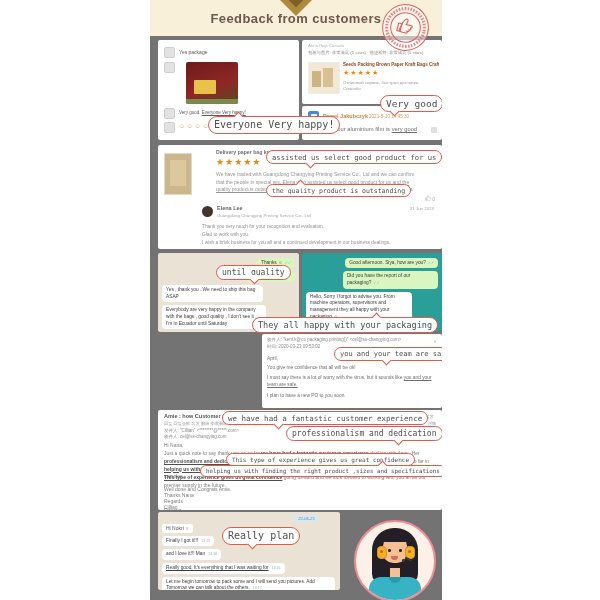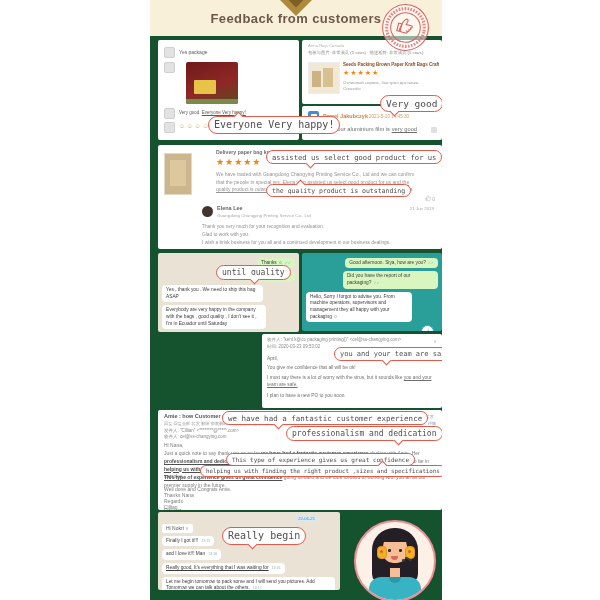--- a/index.html
+++ b/index.html
@@ -1,17 +1,17 @@
 <!DOCTYPE html>
 <html><head>
 <meta charset="utf-8">
 <style>
   html,body{margin:0;padding:0}
   body{width:600px;height:600px;background:#ffffff;font-family:"Liberation Sans",sans-serif;position:relative}
-  .poster{position:absolute;left:150px;top:0;width:292px;height:600px;background:#14532d;overflow:hidden}
+  .poster{position:absolute;left:150px;top:0;width:292px;height:600px;background:#737373;overflow:hidden}
   .hdr{position:absolute;left:0;top:0;width:292px;height:36px;background:#f8f0d9}
   .hdr-title{position:absolute;left:0;top:0;width:100%;text-align:center;line-height:37px;font-size:13px;font-weight:bold;color:#6d584a;letter-spacing:.4px}
   .diamond{position:absolute;left:134px;top:-13px;width:24px;height:24px;background:#b08a3c;transform:rotate(45deg)}
   .diamond-inner{position:absolute;left:140px;top:-7px;width:12px;height:12px;background:#7d5f28;transform:rotate(45deg)}
   .stamp{position:absolute;left:231px;top:3px;width:49px;height:49px;transform:rotate(14deg);z-index:40}
   .panel{position:absolute;background:#fff;border-radius:2px;overflow:hidden}
   .callout{position:absolute;background:rgba(255,255,255,.96);border:1.5px solid #e25a4a;border-radius:9px;color:#4f4f4f;font-family:"DejaVu Sans Mono",monospace;white-space:nowrap;z-index:30;padding:1.5px 5px;line-height:1.25}
   .tail{position:absolute;width:6px;height:6px;background:#fff;transform:rotate(45deg)}
   .tail.down{bottom:-4px;border-right:1.5px solid #e25a4a;border-bottom:1.5px solid #e25a4a}
   .tail.up{top:-4px;border-left:1.5px solid #e25a4a;border-top:1.5px solid #e25a4a}
@@ -212,20 +212,21 @@
     <div class="cs-cup" style="left:49px"></div>
     <div class="cs-mic"></div>
     <div class="cs-micdot"></div>
   </div>
 
   <div class="callout" style="left:230px;top:95px;font-size:9.5px"><span>Very good</span><span class="tail down" style="left:10px"></span></div>
   <div class="callout" style="left:58px;top:116px;font-size:10px"><span>Everyone Very happy!</span><span class="tail up" style="left:26px"></span></div>
   <div class="callout" style="left:116px;top:150px;font-size:7.2px"><span>assisted us select good product for us</span><span class="tail down" style="left:40px"></span></div>
   <div class="callout" style="left:116px;top:184px;font-size:6.5px"><span>the quality product is outstanding</span><span class="tail up" style="left:30px"></span></div>
   <div class="callout" style="left:66px;top:265px;font-size:8px"><span>until quality</span><span class="tail down" style="left:34px"></span></div>
+  <div class="callout" style="left:102px;top:317px;font-size:8.5px"><span>They all happy with your packaging</span><span class="tail up" style="left:120px"></span></div>
   <div class="callout" style="left:184px;top:347px;font-size:7px"><span>you and your team are safe</span><span class="tail down" style="left:48px"></span></div>
   <div class="callout" style="left:72px;top:411px;font-size:7.5px"><span>we have had a fantastic customer experience</span><span class="tail down" style="left:52px"></span></div>
   <div class="callout" style="left:136px;top:426px;font-size:8px"><span>professionalism and dedication</span><span class="tail down" style="left:108px"></span></div>
   <div class="callout" style="left:76px;top:453px;font-size:6px"><span>This type of experience gives us great confidence</span><span class="tail down" style="left:48px"></span></div>
   <div class="callout" style="left:50px;top:465px;font-size:5.8px"><span>helping us with finding the right product ,sizes and specifications</span><span class="tail up" style="left:178px"></span></div>
-  <div class="callout" style="left:72px;top:527px;font-size:10px"><span>Really begin</span><span class="tail down" style="left:26px"></span></div>
+  <div class="callout" style="left:72px;top:527px;font-size:10px"><span>Really plan</span><span class="tail down" style="left:26px"></span></div>
 
 </div>
 
 </body></html>

